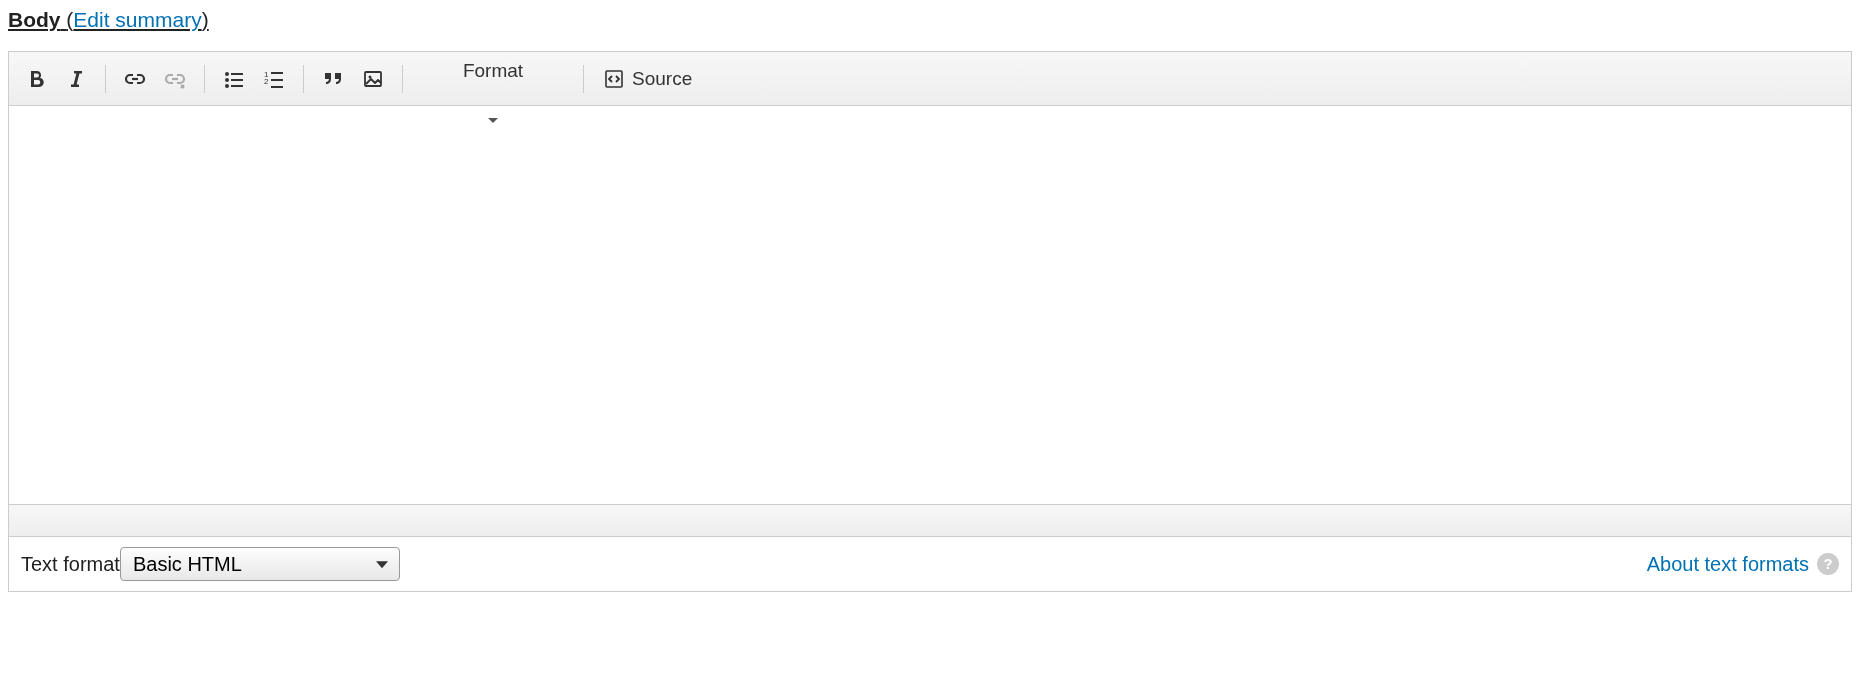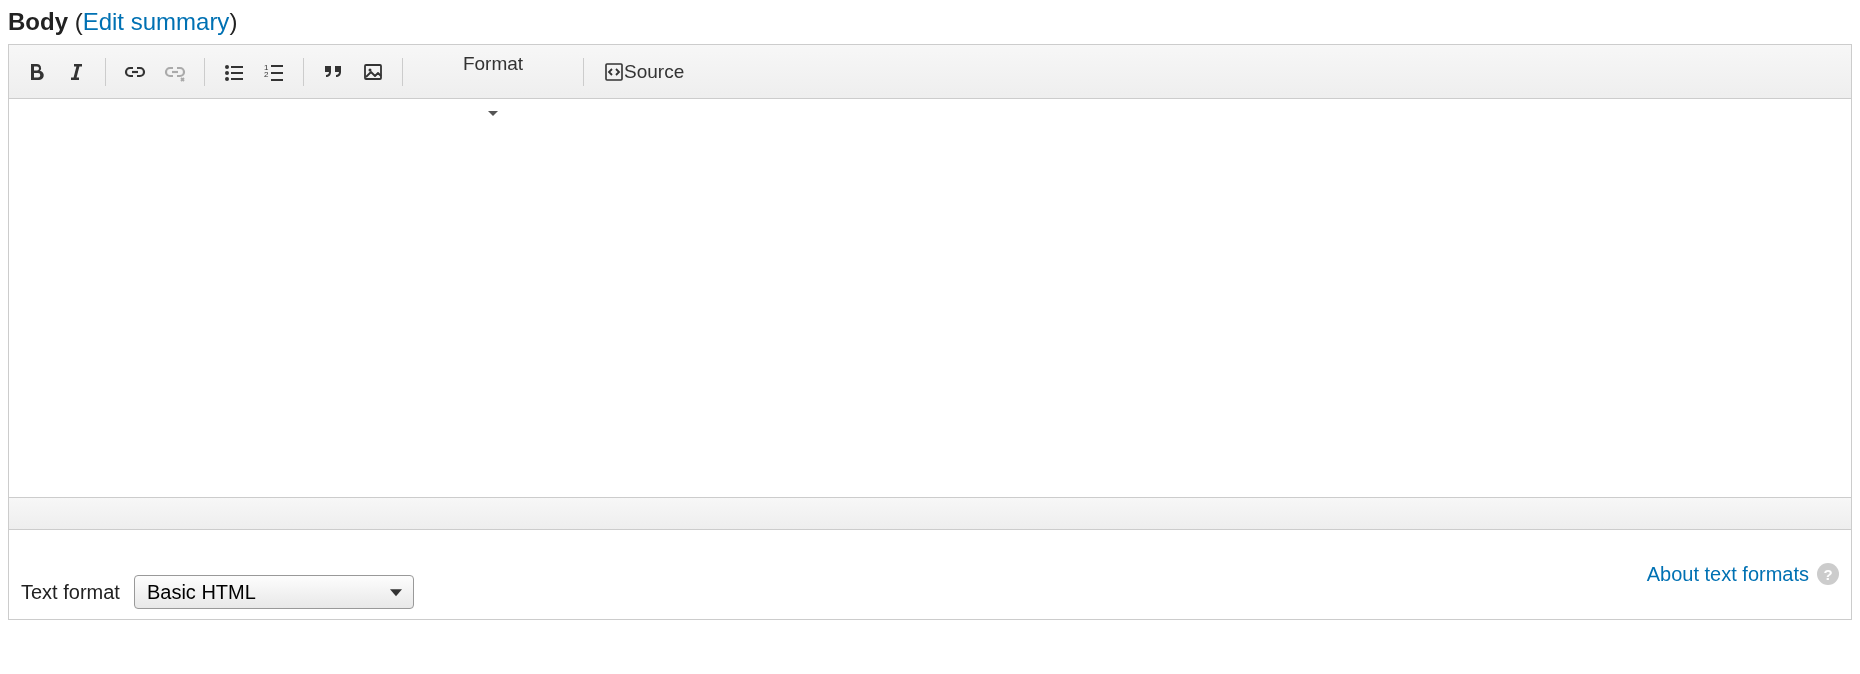--- a/index.html
+++ b/index.html
@@ -6,22 +6,23 @@
   body {
     margin: 0;
     padding: 8px;
     font-family: "Lucida Grande", "Lucida Sans Unicode", Verdana, Arial, sans-serif;
     font-size: 19px;
     color: #222;
     background: #fff;
   }
   .field-label {
     font-weight: bold;
-    margin-bottom: 8px;
-    font-size: 24px;
+    margin-bottom: 19px;
+    font-size: 21px;
+    text-decoration: underline;
   }
   .field-label .paren { font-weight: normal; }
   .field-label a {
     color: #0071b3;
     text-decoration: none;
     font-weight: normal;
   }
   .editor-wrapper {
     border: 1px solid #ccc;
     background: #fff;
@@ -65,20 +66,21 @@
   }
   .format-dd .arrow {
     width: 0; height: 0;
     border-left: 5px solid transparent;
     border-right: 5px solid transparent;
     border-top: 5px solid #555;
   }
   .source-btn {
     display: inline-flex;
     align-items: center;
+    gap: 8px;
     height: 38px;
     padding: 0 10px;
     cursor: pointer;
     color: #333;
     font-size: 19px;
   }
   .edit-area {
     width: 100%;
     height: 398px;
     border: none;
@@ -97,23 +99,21 @@
   .format-row {
     display: flex;
     align-items: center;
     justify-content: space-between;
     padding: 10px 12px;
     border-top: 1px solid #ccc;
   }
   .format-left {
     display: flex;
     align-items: center;
-    gap: 14px;
     font-size: 20px;
-    margin-top: 35px;
   }
   .select-wrap {
     position: relative;
     display: inline-block;
   }
   .select-wrap select {
     appearance: none;
     -webkit-appearance: none;
     font-size: 20px;
     padding: 5px 48px 5px 12px;

